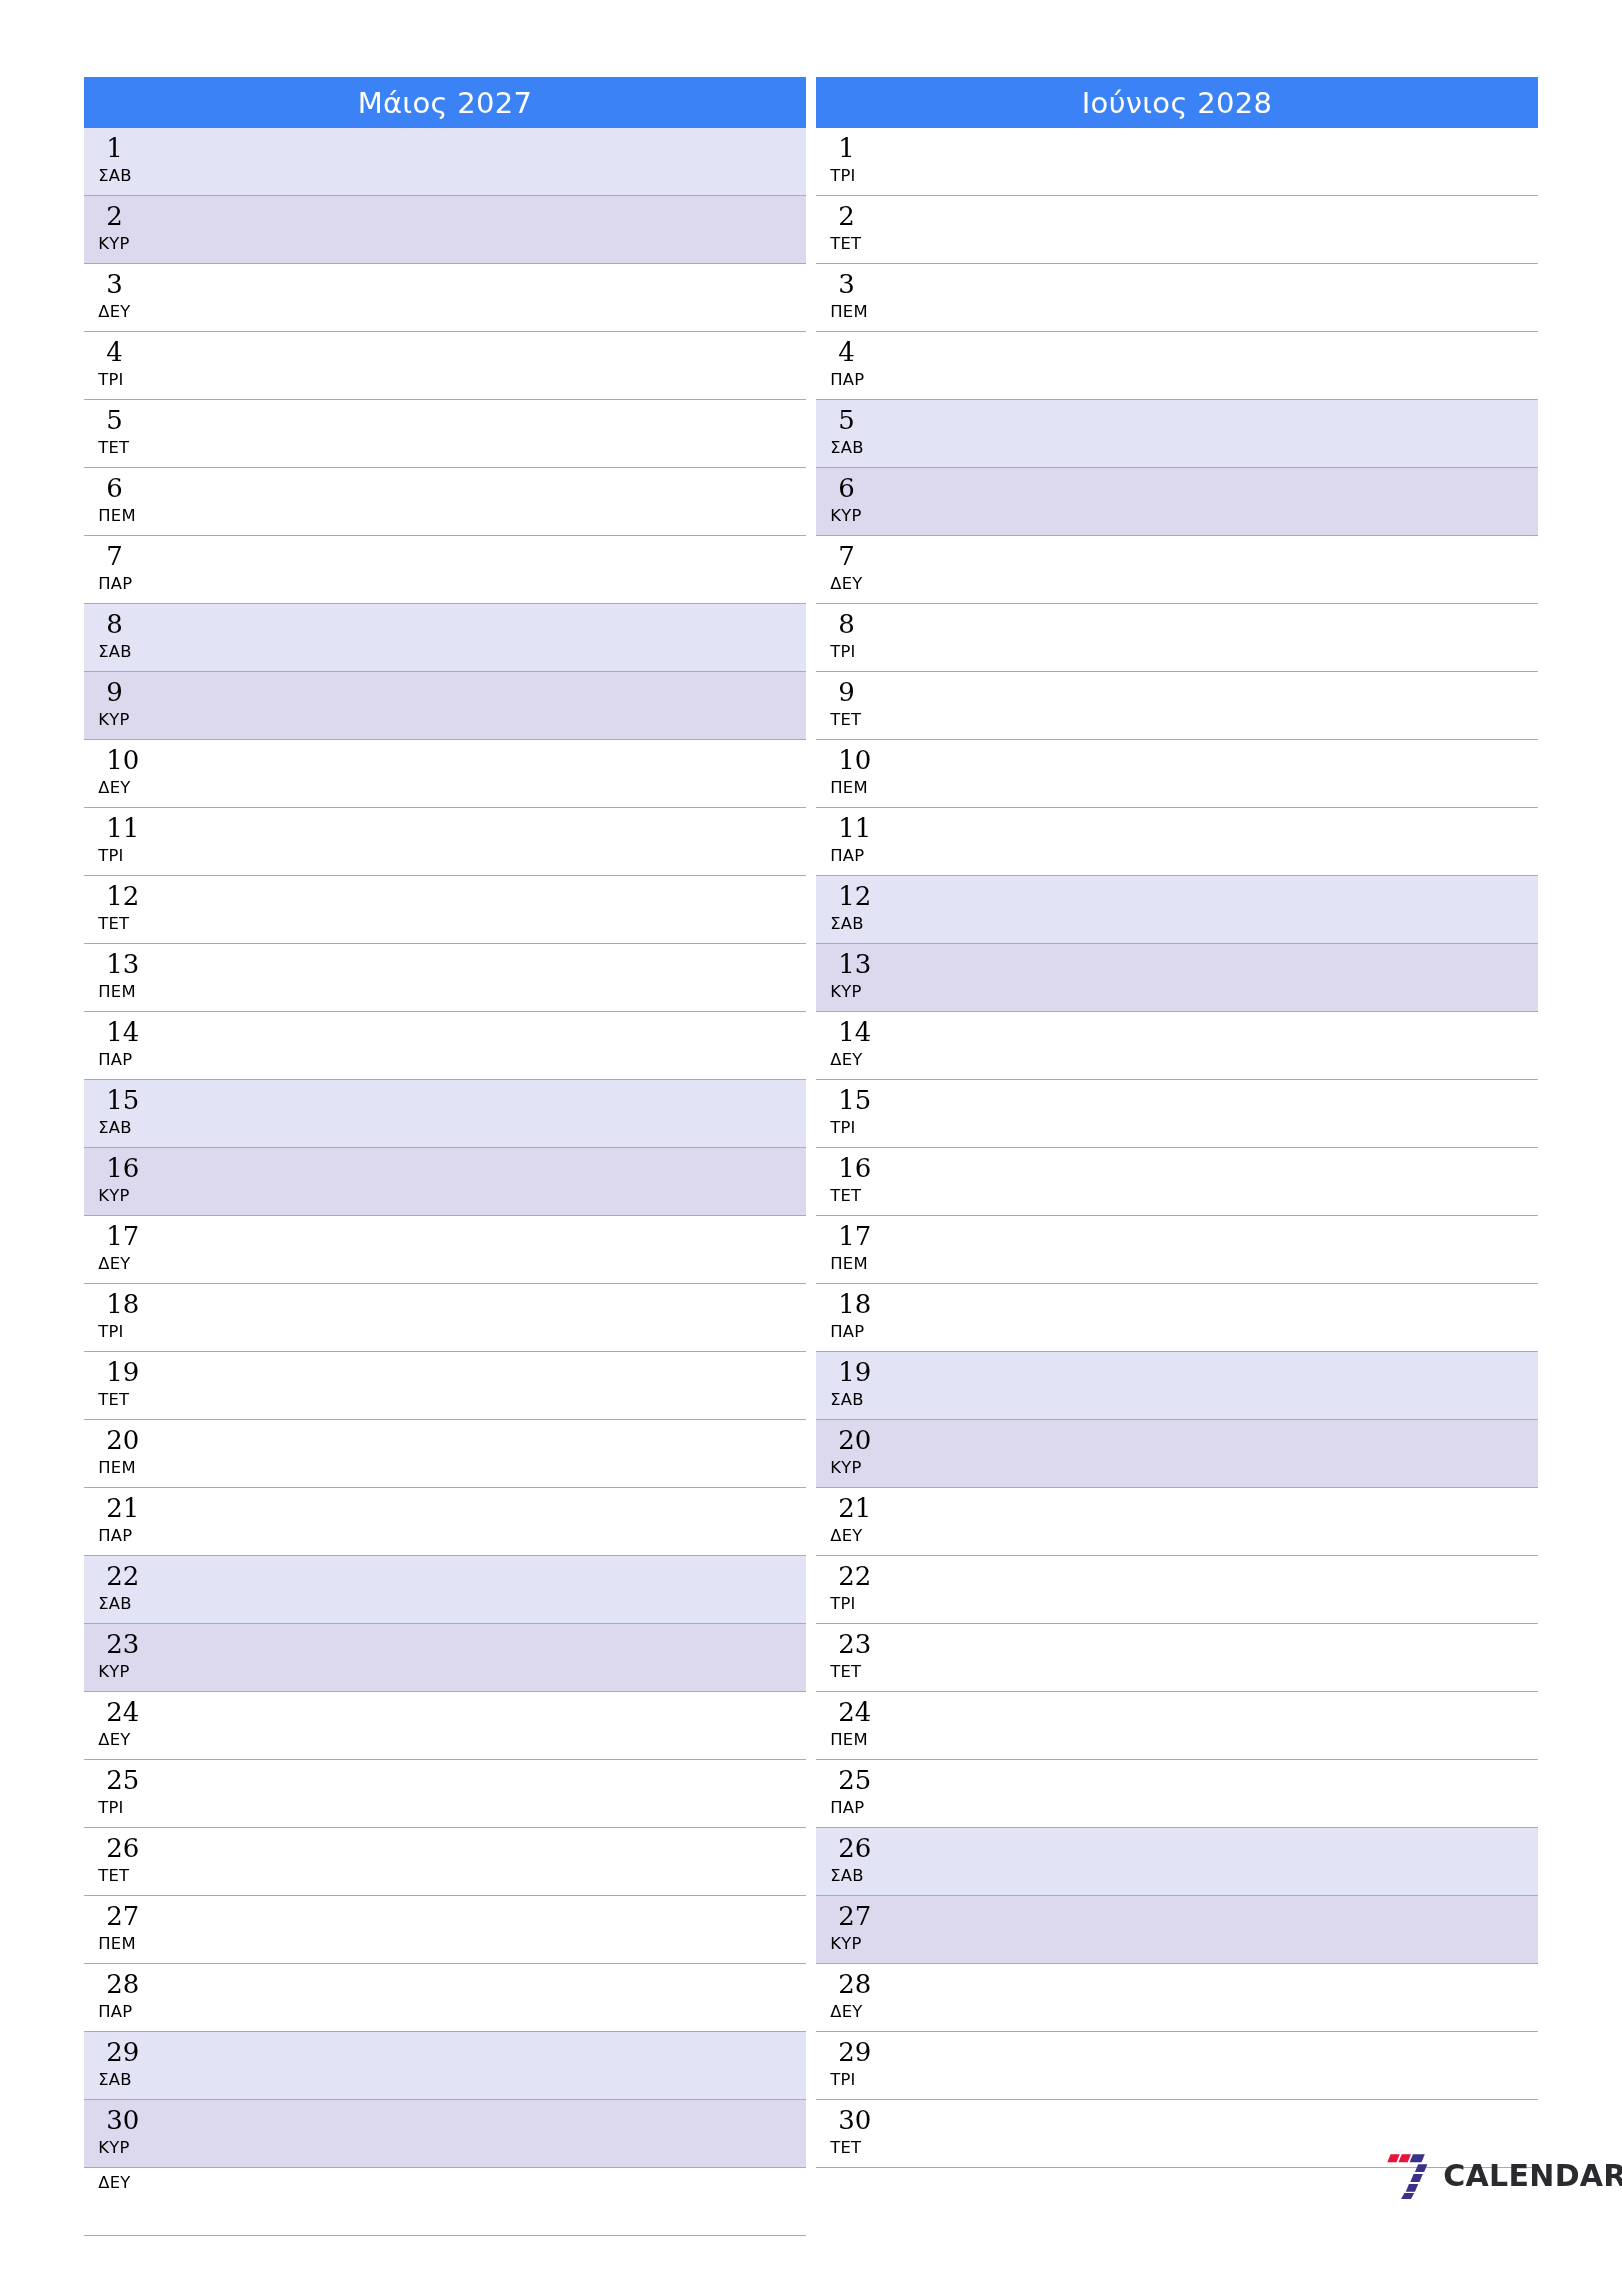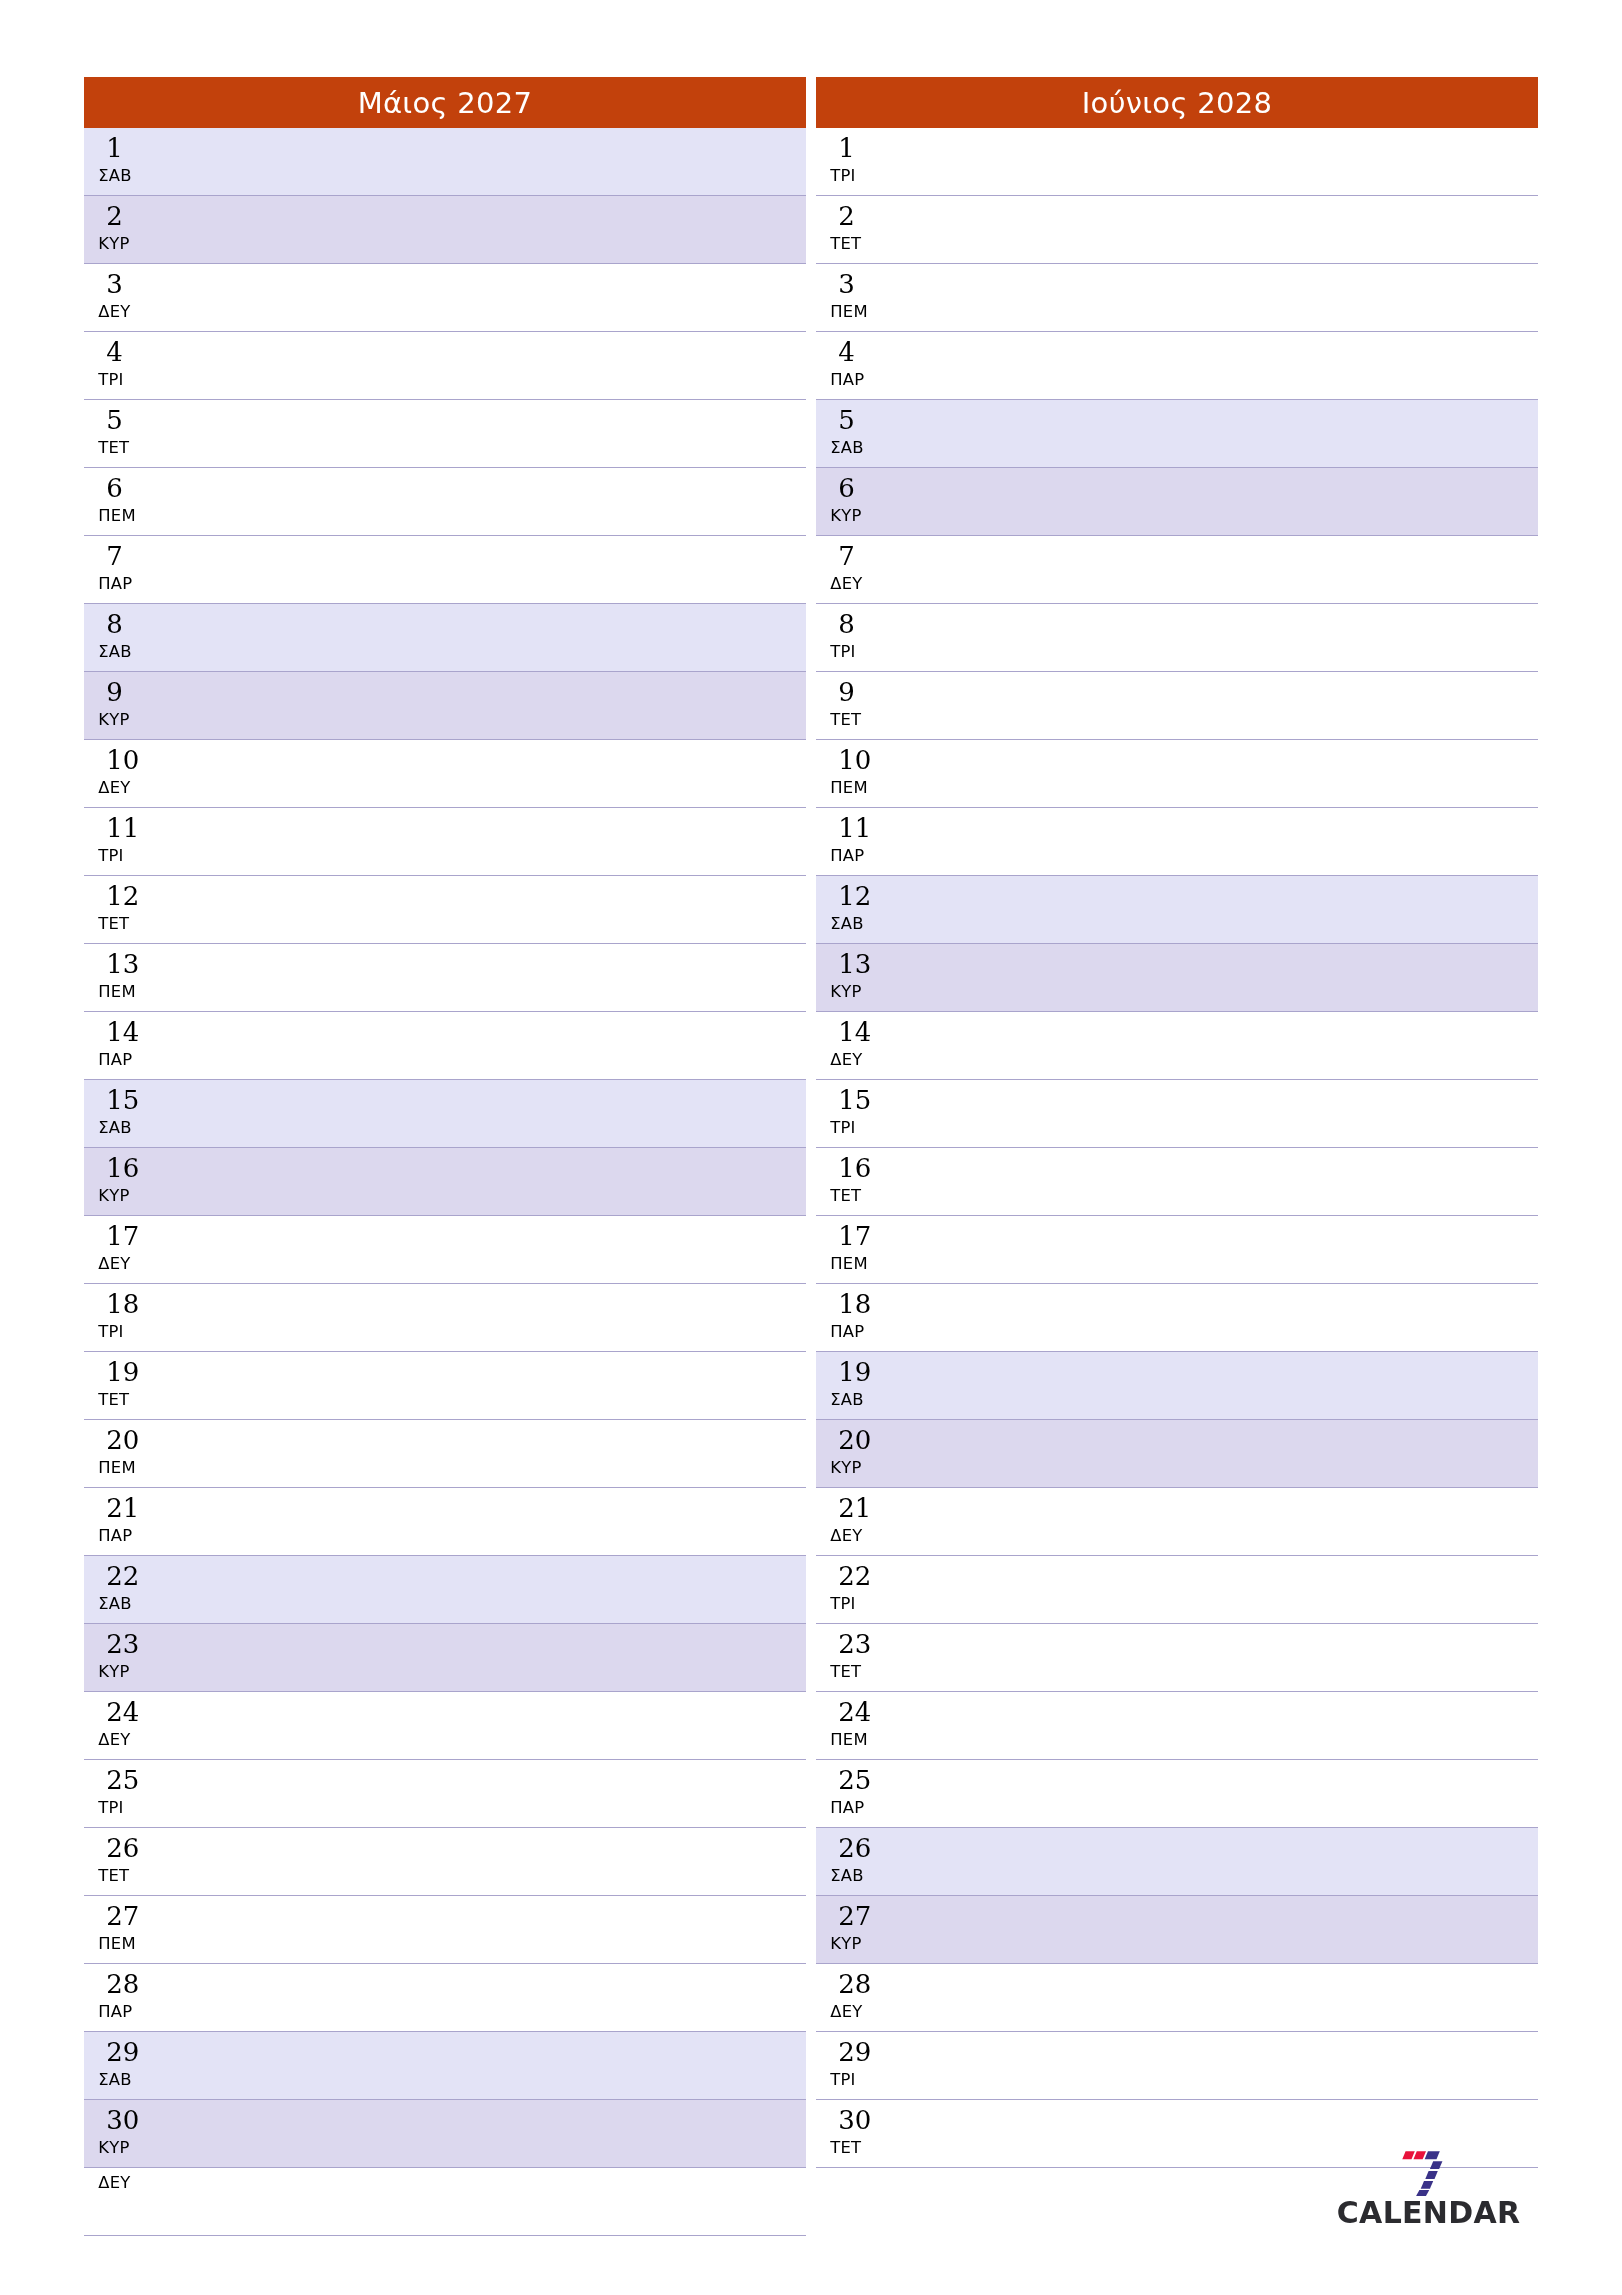--- a/index.html
+++ b/index.html
@@ -35,21 +35,21 @@
   }
 
   .month {
     width: 722px;
     display: flex;
     flex-direction: column;
   }
 
   .month-header {
     height: 51px;
-    background: #c2410c;
+    background: #3b82f6;
     color: #ffffff;
     display: flex;
     align-items: center;
     justify-content: center;
     font-family: "DejaVu Sans", sans-serif;
     font-size: 29px;
     font-weight: 400;
     letter-spacing: 0.3px;
   }
 
@@ -94,26 +94,25 @@
     font-size: 16.4px;
     line-height: 1;
     color: #000000;
     margin-top: 7.2px;
     margin-left: 1.3px;
     letter-spacing: 0.2px;
   }
 
   .logo {
     position: absolute;
-    left: 1311px;
+    left: 1384px;
     top: 2148px;
     width: 226px;
     height: 56px;
     display: flex;
-    flex-direction: column;
     align-items: center;
   }
 
   .logo-mark {
     width: 50px;
     height: 50px;
     position: relative;
     flex: none;
   }
 

